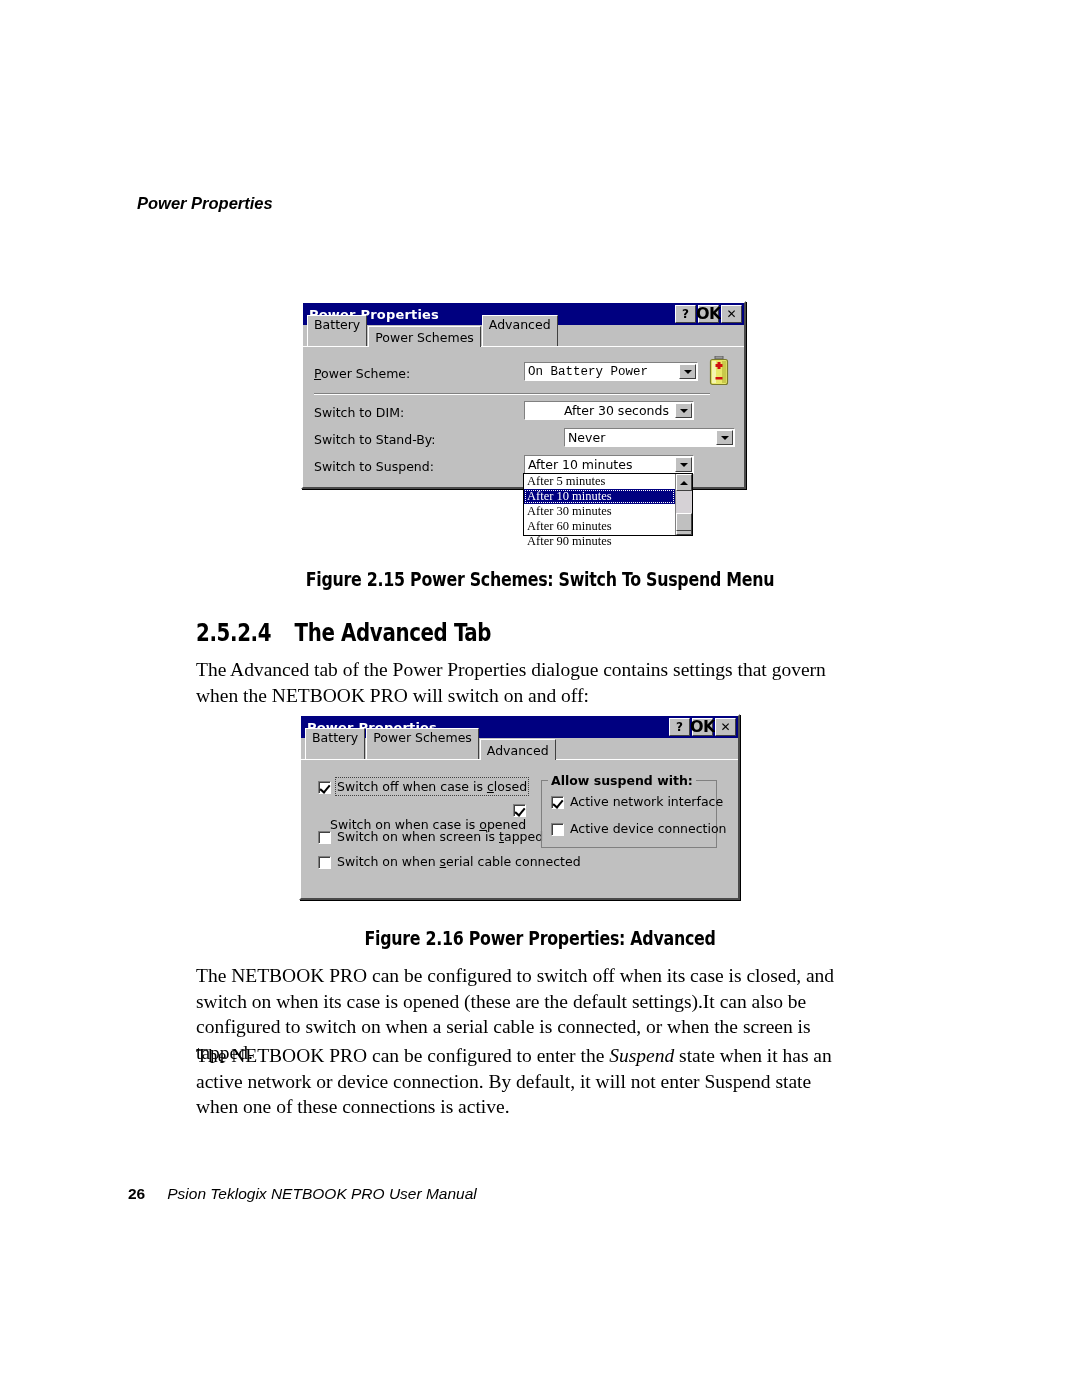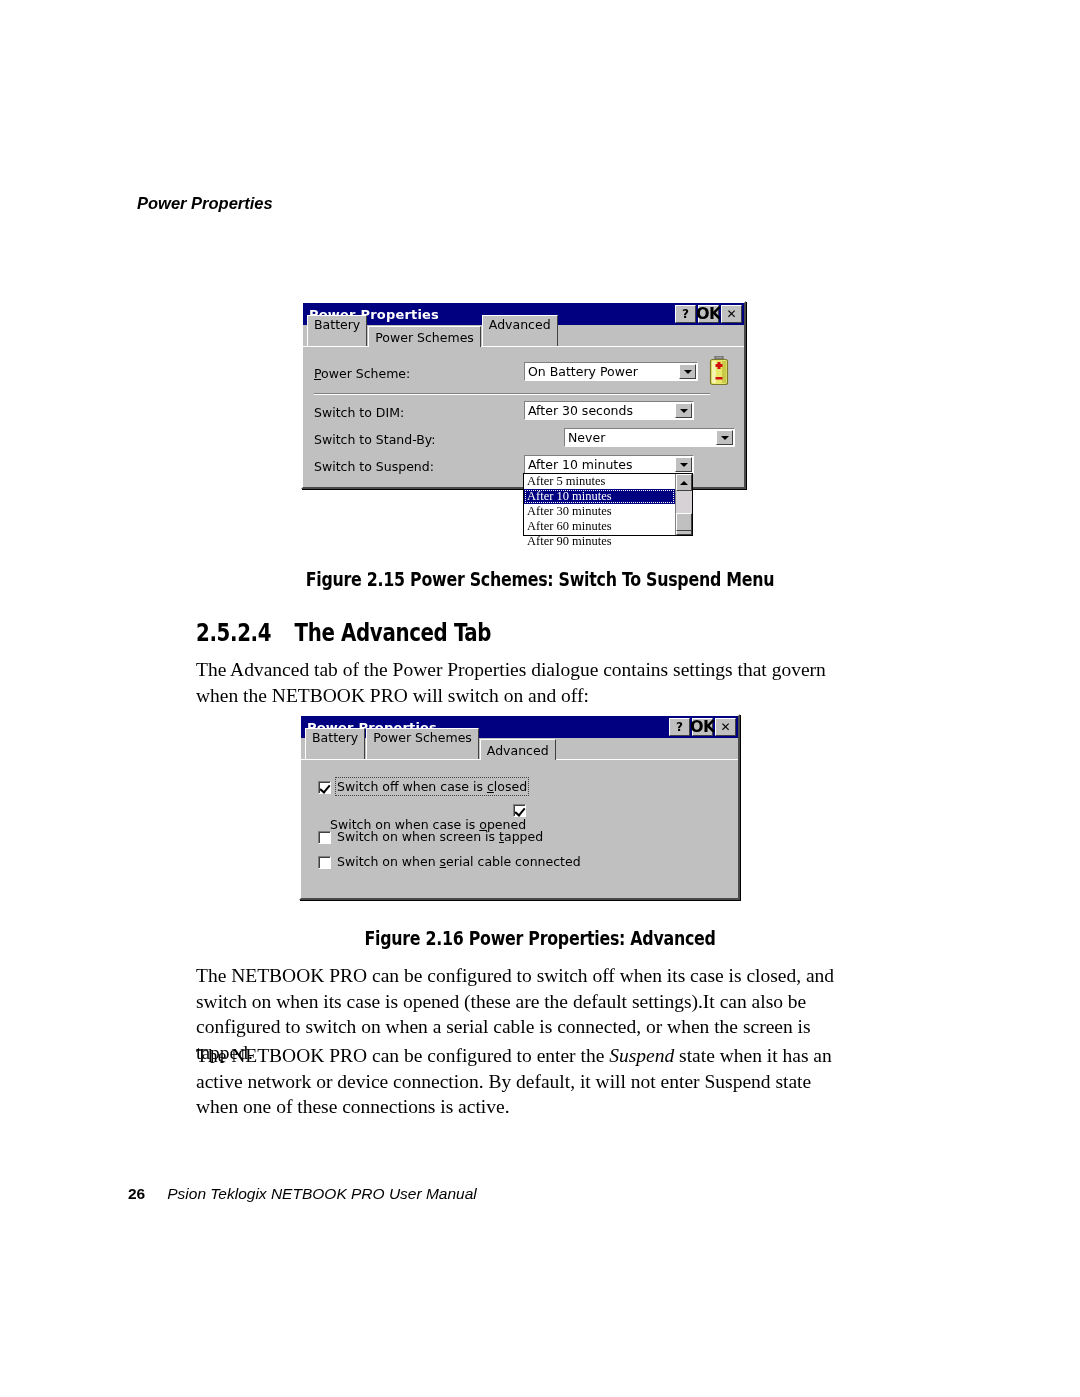--- a/index.html
+++ b/index.html
@@ -392,21 +392,21 @@
   <div class="ce-tabstrip">
     <div class="ce-tab">Battery</div>
     <div class="ce-tab active">Power Schemes</div>
     <div class="ce-tab">Advanced</div>
     <div class="ce-tabline"></div>
   </div>
 
   <div class="ce-body" style="height:138px;">
 
     <div class="row-label" style="position:absolute; left:11px; top:19px;"><span class="acc">P</span><span>ower Scheme:</span></div>
-    <div class="ce-combo" style="left:221px; top:15px; width:174px;">
+    <div class="ce-combo" style="left:221px; top:15px; width:174px;font-family:Liberation Mono, monospace;">
       <div class="val">On Battery Power</div>
       <div class="ce-arrowbtn">
           <span class="tri-down"></span>
         </div>
     </div>
 
     <div class="battery-icon" style="left:405px; top:9px;">
       <svg width="22" height="30" viewBox="0 0 22 30">
         <rect x="7" y="0" width="8" height="3" fill="#9a9a9a" stroke="#606060" stroke-width="1"></rect>
         <rect x="2.5" y="3.5" width="17" height="25" rx="2" fill="#e8e86a" stroke="#7a7a2a" stroke-width="1.2"></rect>
@@ -414,21 +414,21 @@
         <rect x="14" y="5" width="4" height="22" fill="#c9c94a"></rect>
         <rect x="9.5" y="6" width="3" height="7" fill="#d01010"></rect>
         <rect x="7.5" y="8" width="7" height="3" fill="#d01010"></rect>
         <rect x="7.5" y="21" width="7" height="2.5" fill="#d01010"></rect>
       </svg>
     </div>
 
     <div class="hrule" style="left:11px; top:46px; width:396px;"></div>
 
     <div class="row-label" style="position:absolute; left:11px; top:58px;">Switch to DIM:</div>
-    <div class="ce-combo" style="left:221px; top:54px; width:170px;">
+    <div class="ce-combo" style="left:221px; top:54px; width:170px;padding-left:36px;">
       <div class="val">After 30 seconds</div>
       <div class="ce-arrowbtn">
           <span class="tri-down"></span>
         </div>
     </div>
 
     <div class="row-label" style="position:absolute; left:11px; top:85px;">Switch to Stand-By:</div>
     <div class="ce-combo" style="left:221px; top:81px; width:171px;margin-left:40px;">
       <div class="val">Never</div>
       <div class="ce-arrowbtn">
@@ -504,20 +504,31 @@
     <div class="ce-check-row" style="left:17px; top:69px;">
       <span class="ce-checkbox"></span>
       <span class="cb-label"><span>Switch on when screen is </span><span class="acc">t</span><span>apped</span></span>
     </div>
 
     <div class="ce-check-row" style="left:17px; top:94px;">
       <span class="ce-checkbox"></span>
       <span class="cb-label"><span>Switch on when </span><span class="acc">s</span><span>erial cable connected</span></span>
     </div>
 
+    <div class="ce-group" style="left:240px; top:20px; width:176px; height:68px;">
+      <div class="ce-group-title">Allow suspend with:</div>
+      <div class="ce-check-row" style="left:9px; top:13px;">
+        <span class="ce-checkbox checked"></span>
+        <span class="cb-label">Active network interface</span>
+      </div>
+      <div class="ce-check-row" style="left:9px; top:40px;">
+        <span class="ce-checkbox"></span>
+        <span class="cb-label">Active device connection</span>
+      </div>
+    </div>
 
   </div>
 </div>
 
 <div class="fig-caption" style="top:926px;">Figure 2.16 Power Properties: Advanced</div>
 
 <div class="body-par" style="left:196px; top:963px; width:651px;">The NETBOOK PRO can be configured to switch off when its case is closed, and switch on when its case is opened (these are the default settings).It can also be configured to switch on when a serial cable is connected, or when the screen is tapped.</div>
 
 <div class="body-par" style="left:196px; top:1043px; width:640px;"><span>The NETBOOK PRO can be configured to enter the </span><i>Suspend</i><span> state when it has an active network or device connection. By default, it will not enter Suspend state when one of these connections is active.</span></div>
 

